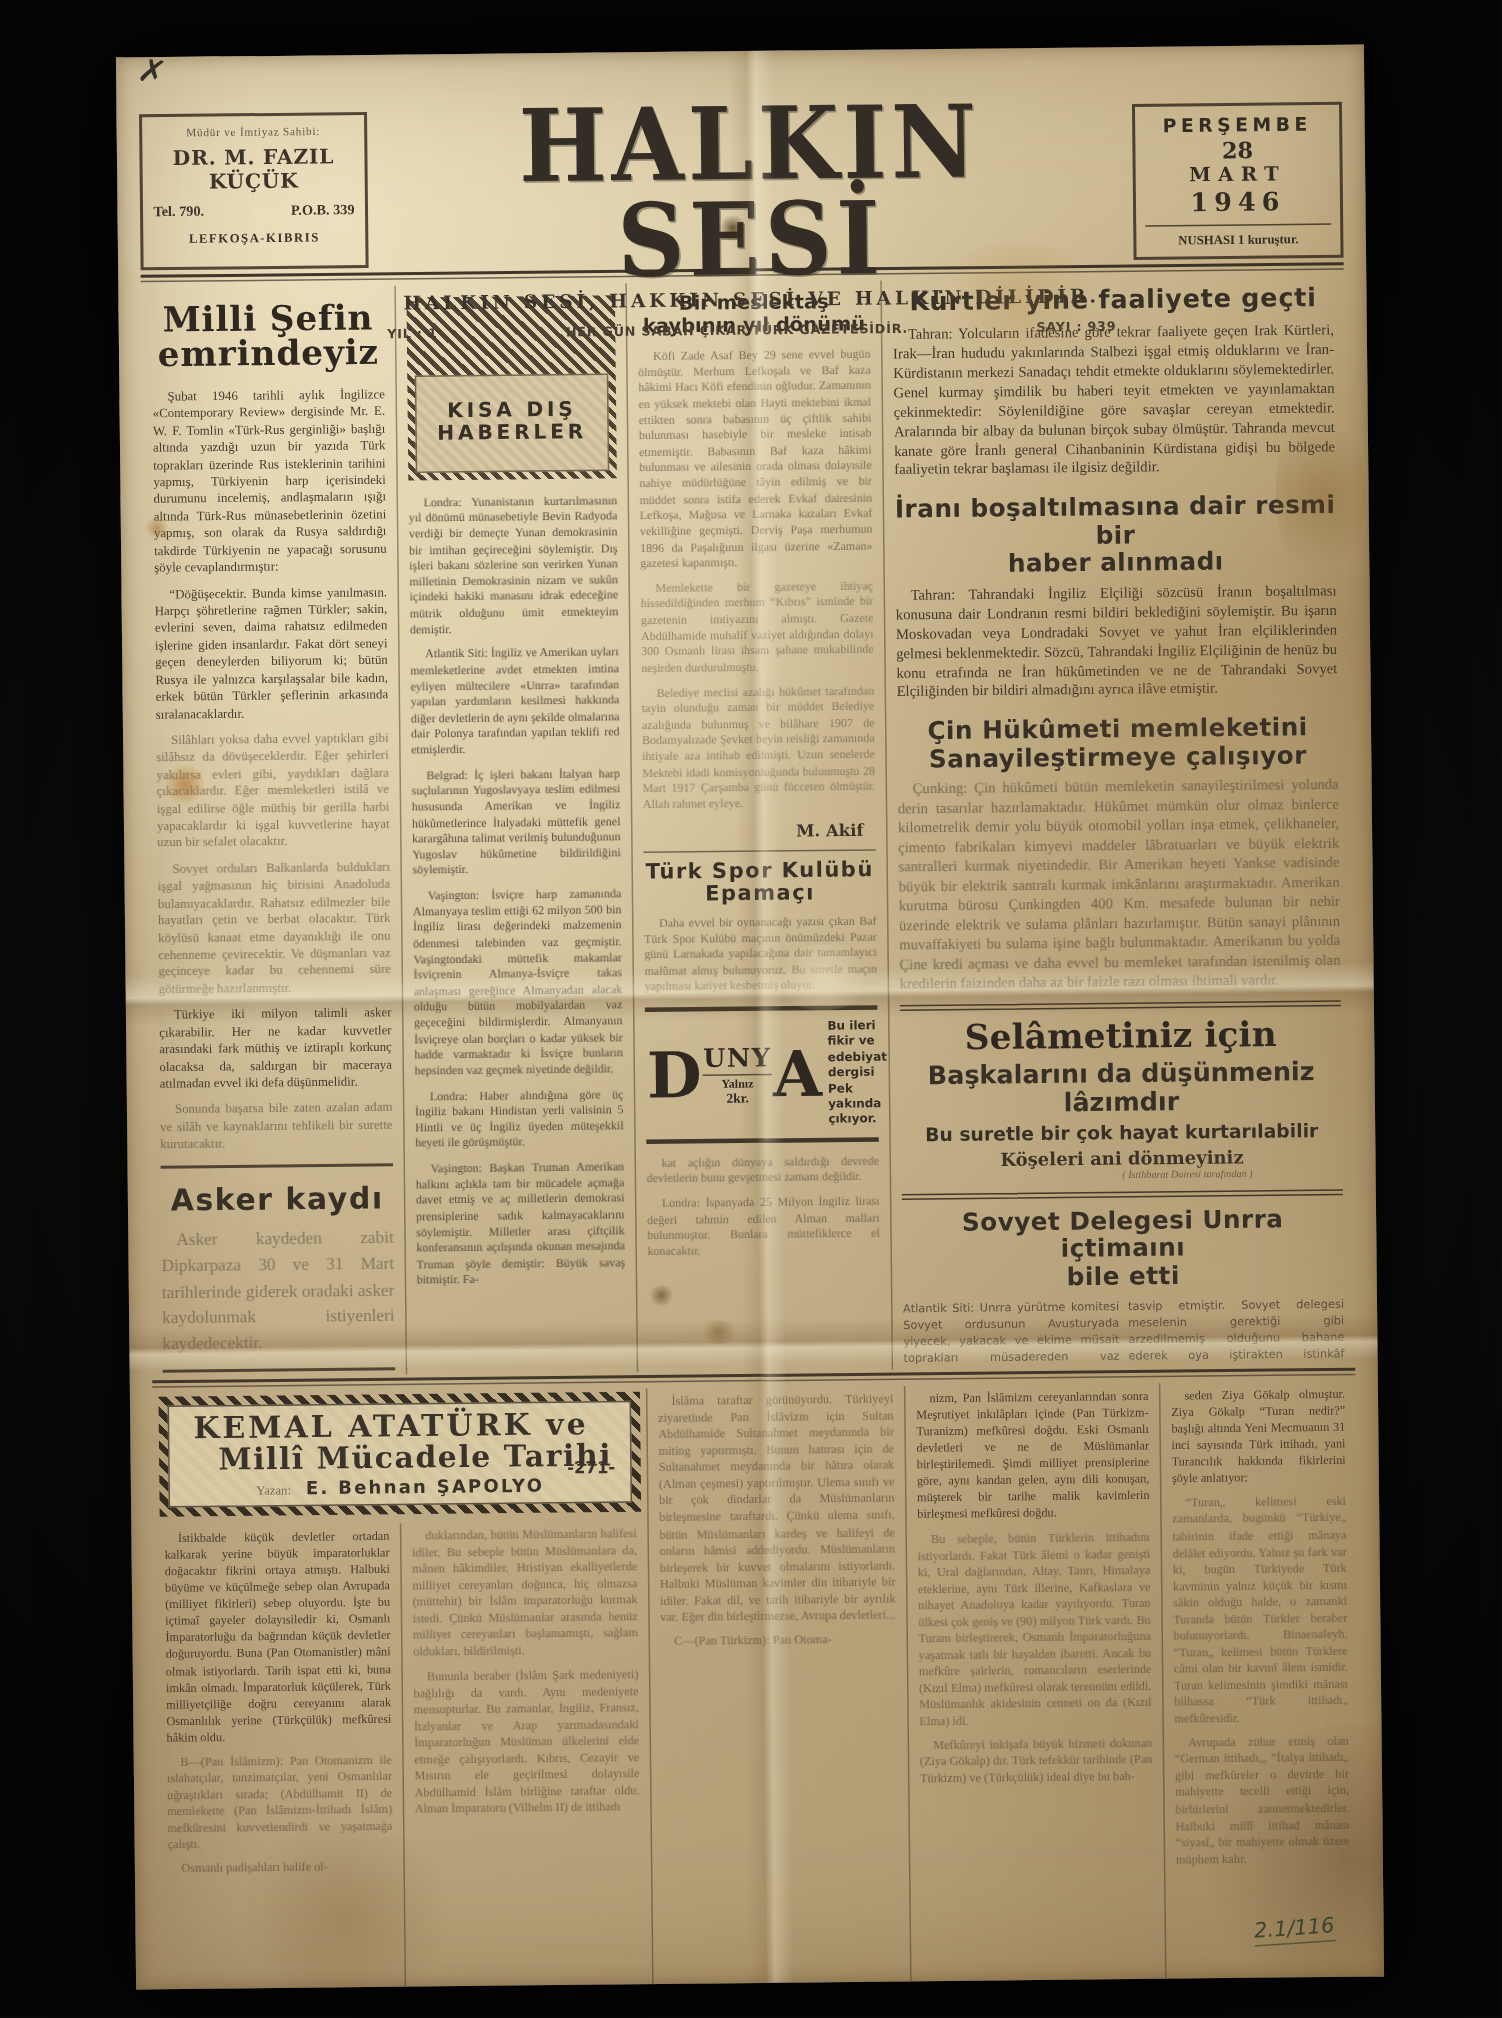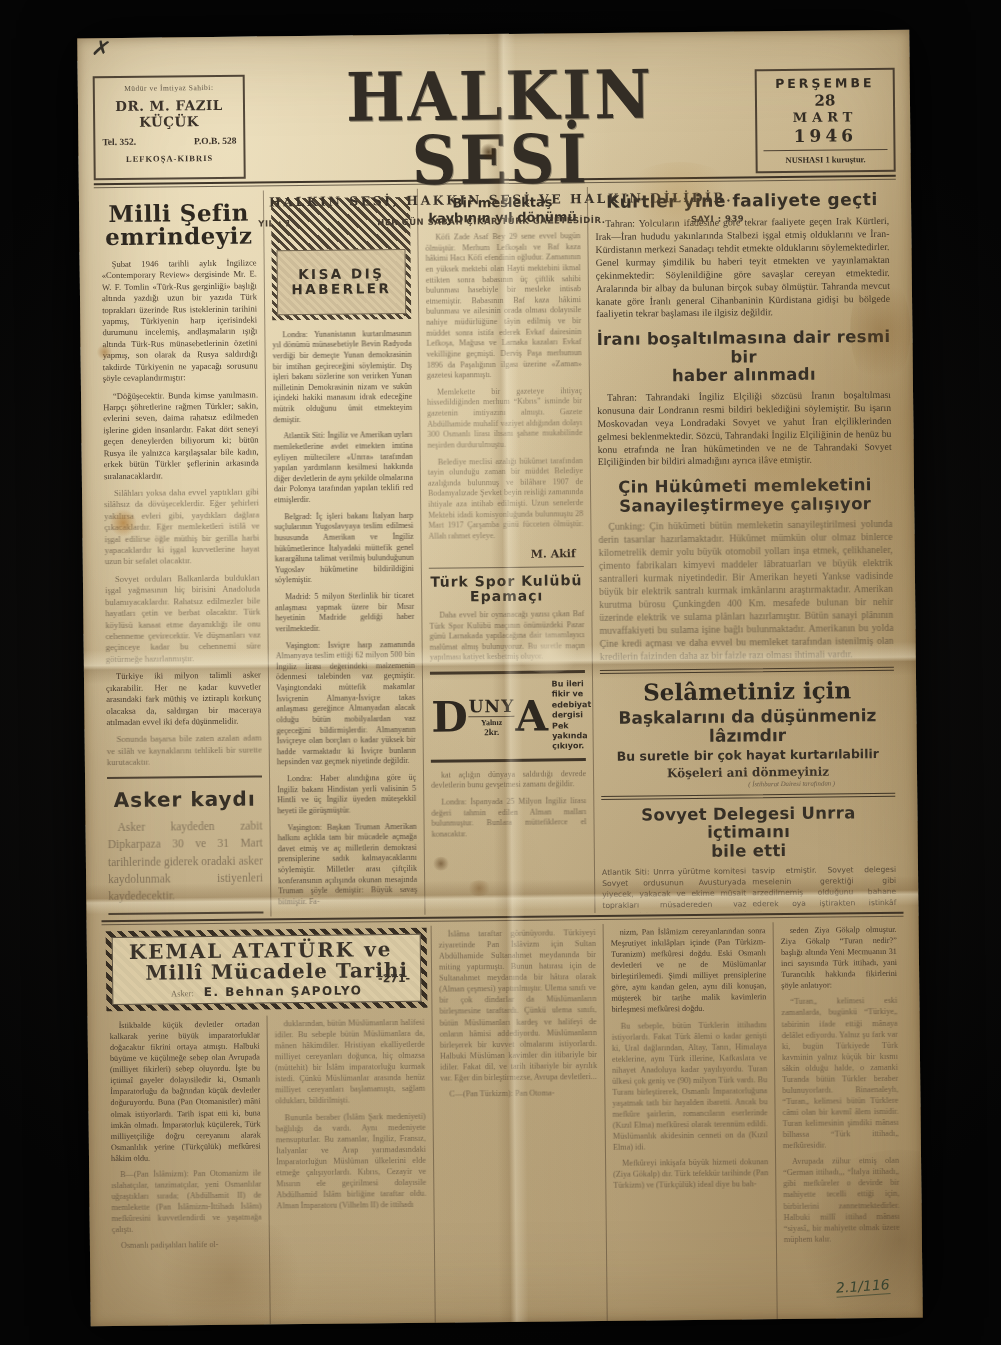--- a/index.html
+++ b/index.html
@@ -156,22 +156,22 @@
 
 <div class="stage">
   <div class="paper">
     <div class="inner">
 
       <header class="masthead">
         <div class="pub-box">
           <div class="pub-role">Müdür ve İmtiyaz Sahibi:</div>
           <div class="pub-name">DR. M. FAZIL KÜÇÜK</div>
           <div class="pub-tel">
-            <span>Tel. 352.</span>
-            <span>P.O.B. 528</span>
+            <span>Tel. 790.</span>
+            <span>P.O.B. 339</span>
           </div>
           <div class="pub-city">LEFKOŞA-KIBRIS</div>
         </div>
         <div class="mast-center">
           <h1 class="np-title">HALKIN SESİ</h1>
           <div class="motto">HALKIN SESİ, HAKKIN SESİ VE HALKIN DİLİDİR.</div>
           <div class="mast-info">
             <span>YIL : 1</span>
             <span>HER GÜN SABAH ÇIKAR TÜRK GAZETESİDİR.</span>
             <span>SAYI : 939</span>
@@ -209,21 +209,20 @@
 
         <section class="col c2">
           <div class="orn-frame">
             <div class="orn-inner">
               <h2 class="h-sans kisa-title">KISA DIŞ HABERLER</h2>
             </div>
           </div>
           <p class="body soft">Londra: Yunanistanın kurtarılmasının yıl dönümü münasebetiyle Bevin Radyoda verdiği bir demeçte Yunan demokrasinin bir imtihan geçireceğini söylemiştir. Dış işleri bakanı sözlerine son verirken Yunan milletinin Demokrasinin nizam ve sukûn içindeki hakiki manasını idrak edeceğine mütrik olduğunu ümit etmekteyim demiştir.</p>
           <p class="body soft">Atlantik Siti: İngiliz ve Amerikan uyları memleketlerine avdet etmekten imtina eyliyen mültecilere «Unrra» tarafından yapılan yardımların kesilmesi hakkında diğer devletlerin de aynı şekilde olmalarına dair Polonya tarafından yapılan teklifi red etmişlerdir.</p>
           <p class="body soft">Belgrad: İç işleri bakanı İtalyan harp suçlularının Yugoslavyaya teslim edilmesi hususunda Amerikan ve İngiliz hükûmetlerince İtalyadaki müttefik genel karargâhına talimat verilmiş bulunduğunun Yugoslav hükûmetine bildirildiğini söylemiştir.</p>
-          <p class="body soft">Madrid: 5 milyon Sterlinlik bir ticaret anlaşması yapmak üzere bir Mısır heyetinin Madride geldiği haber verilmektedir.</p>
           <p class="body soft">Vaşington: İsviçre harp zamanında Almanyaya teslim ettiği 62 milyon 500 bin İngiliz lirası değerindeki malzemenin ödenmesi talebinden vaz geçmiştir. Vaşingtondaki müttefik makamlar İsviçrenin Almanya-İsviçre takas anlaşması gereğince Almanyadan alacak olduğu bütün mobilyalardan vaz geçeceğini bildirmişlerdir. Almanyanın İsviçreye olan borçları o kadar yüksek bir hadde varmaktadır ki İsviçre bunların hepsinden vaz geçmek niyetinde değildir.</p>
           <p class="body softer">Londra: Haber alındığına göre üç İngiliz bakanı Hindistan yerli valisinin 5 Hintli ve üç İngiliz üyeden müteşekkil heyeti ile görüşmüştür.</p>
           <p class="body softer">Vaşington: Başkan Truman Amerikan halkını açlıkla tam bir mücadele açmağa davet etmiş ve aç milletlerin demokrasi prensiplerine sadık kalmayacaklarını söylemiştir. Milletler arası çiftçilik konferansının açılışında okunan mesajında Truman şöyle demiştir: Büyük savaş bitmiştir. Fa-</p>
         </section>
 
         <section class="col c3">
           <h2 class="h-sans c3-head">
             <span>Bir meslektaş</span><br>
             <span>kaybının yıl dönümü</span>
           </h2>
@@ -290,21 +289,21 @@
 
       <div class="section-divider"></div>
 
       <section class="bottom-section">
         <div class="bottom-left">
           <div class="serial-frame">
             <div class="serial-inner">
               <div class="serial-t1">KEMAL ATATÜRK ve</div>
               <div class="serial-t2">Millî Mücadele Tarihi</div>
               <div class="serial-byrow">
-                <span class="serial-yazan">Asker:</span>
+                <span class="serial-yazan">Yazan:</span>
                 <span class="serial-author">E. Behnan ŞAPOLYO</span>
               </div>
               <div class="serial-num">-271-</div>
             </div>
           </div>
           <div class="bottom-left-cols">
             <div class="blc">
               <p class="bbody">İstikbalde küçük devletler ortadan kalkarak yerine büyük imparatorluklar doğacaktır fikrini ortaya atmıştı. Halbuki büyüme ve küçülmeğe sebep olan Avrupada (milliyet fikirleri) sebep oluyordu. İşte bu içtimaî gayeler dolayısiledir ki, Osmanlı İmparatorluğu da bağrından küçük devletler doğuruyordu. Buna (Pan Otomanistler) mâni olmak istiyorlardı. Tarih ispat etti ki, buna imkân olmadı. İmparatorluk küçülerek, Türk milliyetçiliğe doğru cereyanını alarak Osmanlılık yerine (Türkçülük) mefkûresi hâkim oldu.</p>
               <p class="bbody soft">B—(Pan İslâmizm): Pan Otomanizm ile ıslahatçılar, tanzimatçılar, yeni Osmanlılar uğraştıkları sırada; (Abdülhamit II) de memlekette (Pan İslâmizm-İttihadı İslâm) mefkûresini kuvvetlendirdi ve yaşatmağa çalıştı.</p>
               <p class="bbody soft">Osmanlı padişahları halife ol-</p>

